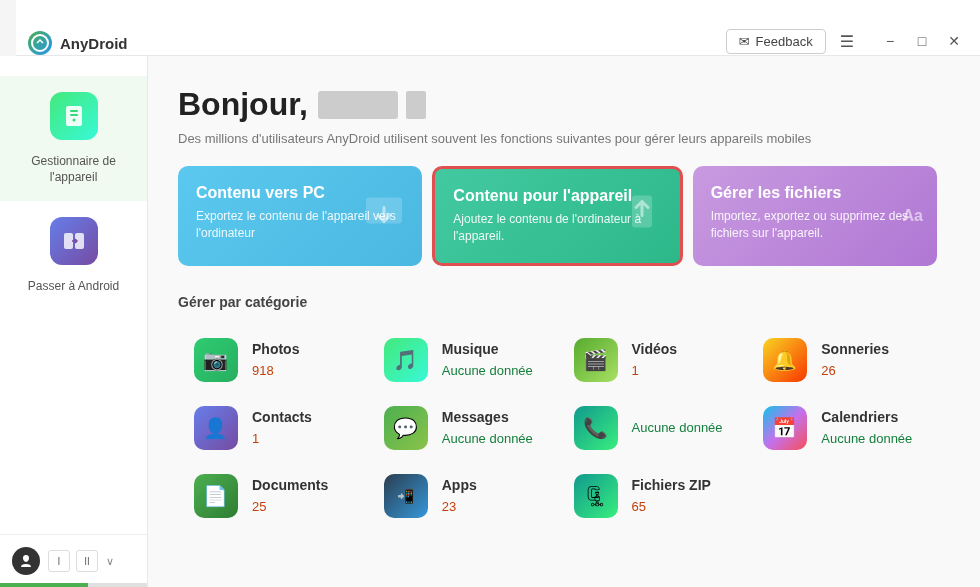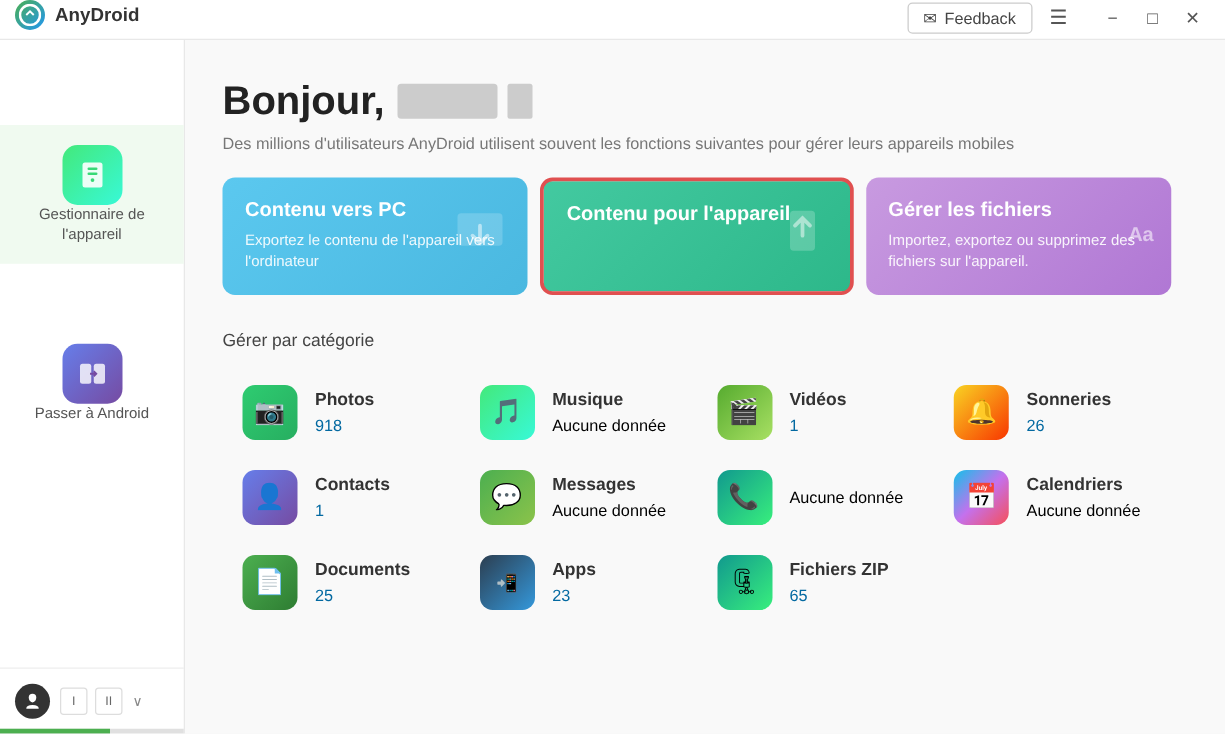--- a/index.html
+++ b/index.html
@@ -8,28 +8,29 @@
       height: 587px;
       font-family: 'Segoe UI', Arial, sans-serif;
       background: #f5f5f5;
       overflow: hidden;
       display: flex;
       flex-direction: column;
     }
 
     
     .titlebar {
-      height: 32px;
+      height: 56px;
       background: #fff;
       display: flex;
-      align-items: flex-start;
+      align-items: flex-end;
       justify-content: space-between;
       padding: 0 12px;
       border-bottom: 1px solid #e8e8e8;
       flex-shrink: 0;
+      margin-left: 16px;
     }
     .titlebar-left {
       display: flex;
       align-items: center;
       gap: 8px;
     }
     .app-logo {
       width: 24px;
       height: 24px;
       background: linear-gradient(135deg, #4CAF50, #2196F3);
@@ -104,26 +105,25 @@
       display: flex;
       flex-direction: column;
       align-items: center;
       padding-top: 20px;
       flex-shrink: 0;
     }
     .sidebar-item {
       display: flex;
       flex-direction: column;
       align-items: center;
-      gap: 0;
+      gap: 14px;
       padding: 16px 10px;
       cursor: pointer;
       width: 100%;
       text-align: center;
-      margin-top: 48px;
     }
     .sidebar-item.active { background: #f0faf0; }
     .sidebar-icon {
       width: 48px;
       height: 48px;
       border-radius: 12px;
       display: flex;
       align-items: center;
       justify-content: center;
     }
@@ -261,21 +261,21 @@
       opacity: 0.6;
     }
     .purple-card .card-icon-bg {
       font-size: 28px;
       opacity: 0.8;
     }
 
     
     .category-title {
       font-size: 14px;
-      font-weight: 400;
+      font-weight: 700;
       color: #444;
       margin-bottom: 16px;
     }
     .category-grid {
       display: grid;
       grid-template-columns: repeat(4, 1fr);
       gap: 0;
     }
     .category-item {
       display: flex;
@@ -308,24 +308,24 @@
     .cat-icon.red-apk { background: linear-gradient(135deg, #e74c3c, #c0392b); }
     .cat-icon.teal-zip { background: linear-gradient(135deg, #11998e, #38ef7d); }
     .cat-info { display: flex; flex-direction: column; gap: 6px; }
     .cat-name {
       font-size: 14px;
       font-weight: 600;
       color: #333;
     }
     .cat-count {
       font-size: 13px;
-      color: #0369a1;
+      color: #c2410c;
       font-weight: 500;
     }
-    .cat-count.gray { color: #000000; }
+    .cat-count.gray { color: #15803d; }
   </style>
 </head>
 <body>
 
 <div class="titlebar">
   <div class="titlebar-left">
     <div class="app-logo">
       <svg width="18" height="18" viewBox="0 0 18 18">
           <circle cx="9" cy="9" r="8" fill="none" stroke="white" stroke-width="2"></circle>
           <path d="M6 9 L9 6 L12 9" stroke="white" stroke-width="1.5" fill="none"></path>
@@ -411,20 +411,21 @@
         <div class="card-icon-bg">
           <svg width="48" height="48" viewBox="0 0 48 48" fill="none">
             <rect x="6" y="10" width="36" height="26" rx="3" fill="white" opacity="0.3"></rect>
             <path d="M24 20 L24 32 M18 28 L24 34 L30 28" stroke="white" stroke-width="3" fill="none" stroke-linecap="round"></path>
           </svg>
         </div>
       </div>
 
       <div class="feature-card teal-card">
         <div class="feature-card-title">Contenu pour l'appareil</div>
+        <div class="feature-card-desc">Ajoutez le contenu de l'ordinateur à l'appareil.</div>
         <div class="card-icon-bg">
           <svg width="48" height="48" viewBox="0 0 48 48" fill="none">
             <rect x="14" y="8" width="20" height="32" rx="3" fill="white" opacity="0.35"></rect>
             <path d="M24 28 L24 16 M18 20 L24 14 L30 20" stroke="white" stroke-width="3" fill="none" stroke-linecap="round"></path>
           </svg>
         </div>
       </div>
 
       <div class="feature-card purple-card">
         <div class="feature-card-title">Gérer les fichiers</div>

